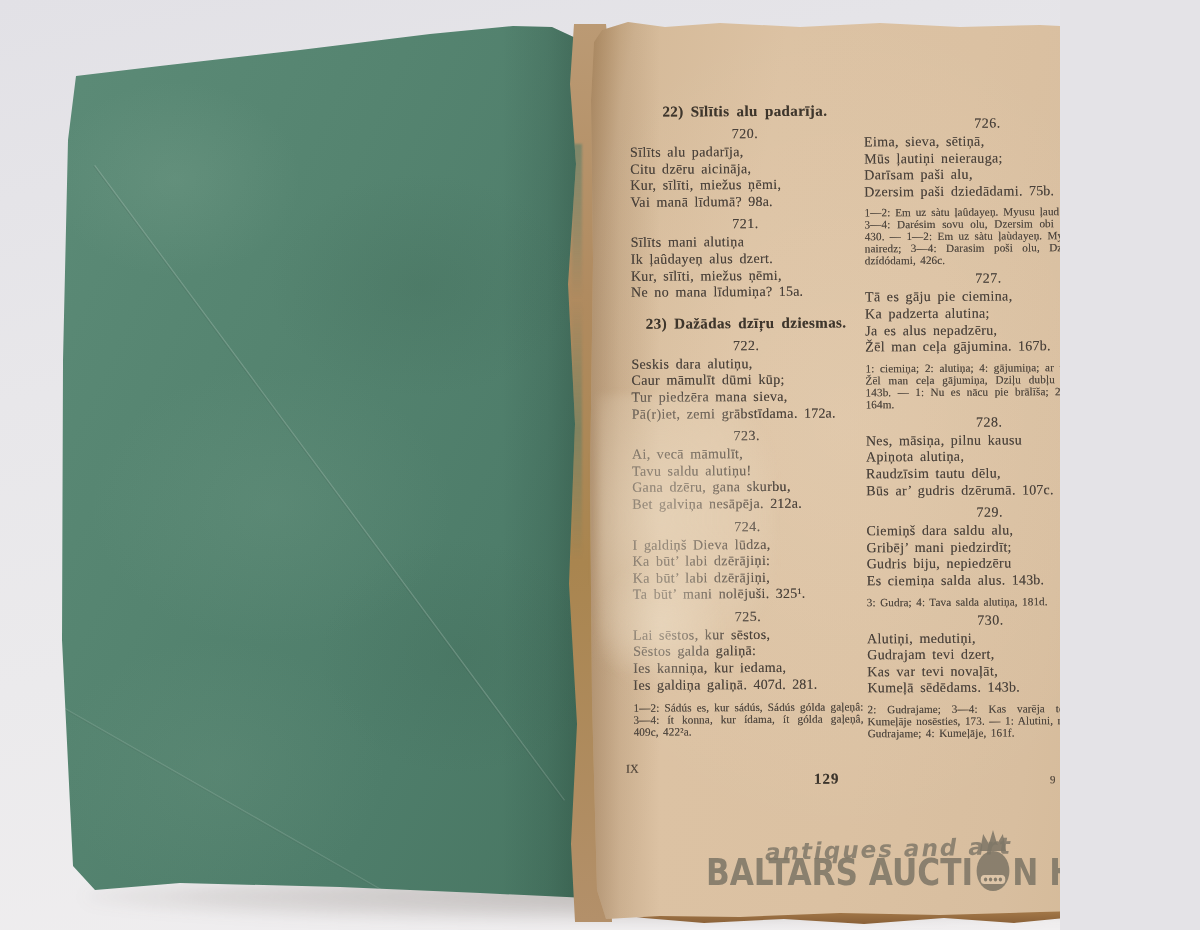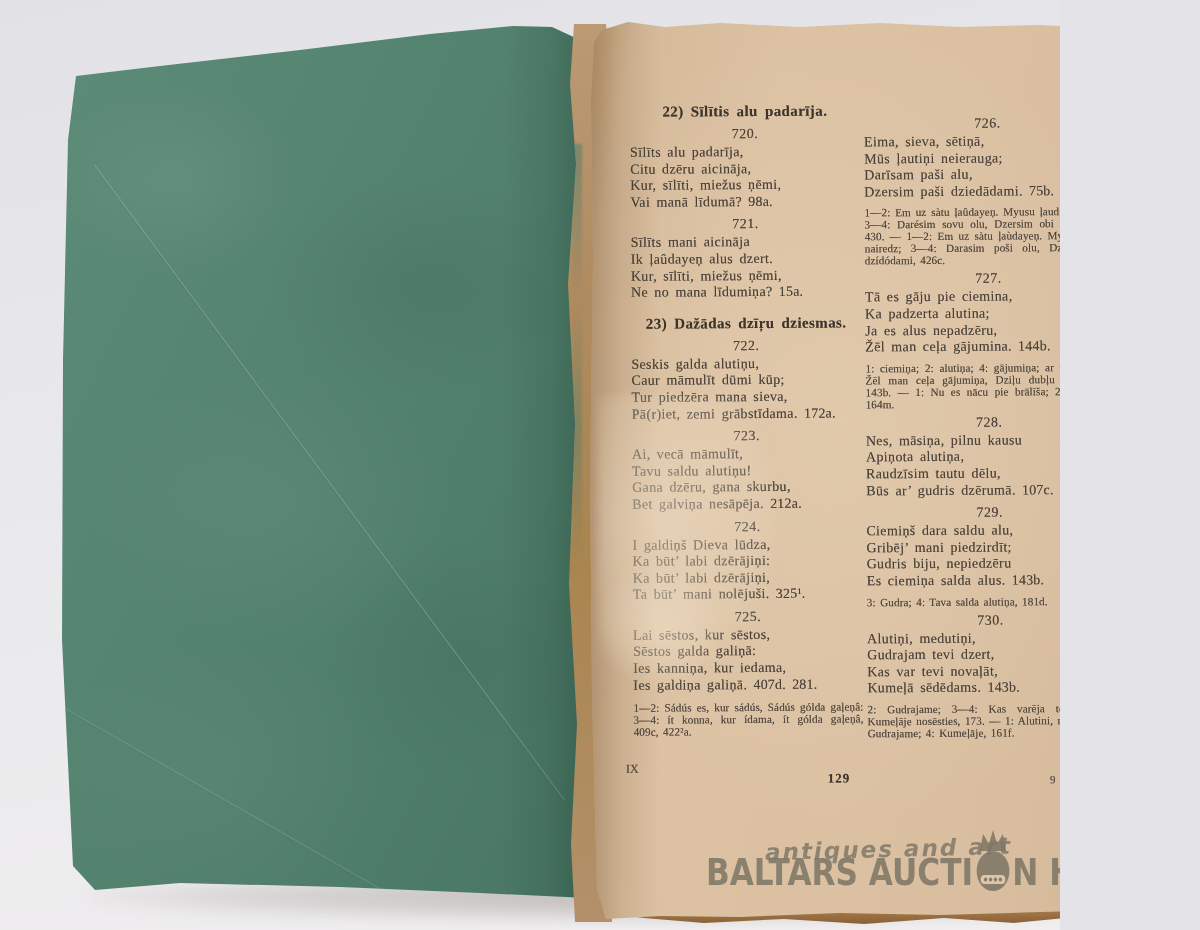--- a/index.html
+++ b/index.html
@@ -75,22 +75,22 @@
   .song{margin-bottom:6px;}
   .song-num{font-size:14px;line-height:16px;text-align:center;letter-spacing:.5px;margin:5px 0 2px;}
   .vline{font-size:14px;line-height:16.6px;letter-spacing:.35px;word-spacing:2.5px;white-space:nowrap;}
   .vref{font-size:14px;letter-spacing:.2px;}
   .footnote{font-size:11.2px;line-height:12px;text-align:justify;letter-spacing:.1px;
     word-spacing:1.5px;margin:6px 0 2px;color:#4c443c;}
   #col-left .footnote{margin-top:8px;}
   .sig{position:absolute;font-size:12px;color:#55493d;}
   .sig-ix{left:624px;top:762px;}
   .sig-9{left:1048px;top:776px;font-size:11px;}
-  .pagenum{position:absolute;left:812px;top:772px;width:50px;text-align:center;
-    font-weight:bold;font-size:13px;letter-spacing:1px;color:#3c352c;}
+  .pagenum{position:absolute;left:812px;top:772px;width:50px;
+    font-weight:bold;font-size:15px;letter-spacing:1px;color:#3c352c;}
   
   .wm-tagline{position:absolute;left:765px;top:836px;font-family:"DejaVu Sans","Liberation Sans",sans-serif;
     font-style:italic;font-weight:bold;font-size:23px;letter-spacing:2px;color:rgba(128,120,104,.85);
     transform:rotate(-1.5deg);}
   .wm-brand{position:absolute;left:706px;top:853px;display:flex;align-items:flex-start;
     font-family:"DejaVu Sans","Liberation Sans",sans-serif;font-weight:bold;font-size:38px;line-height:38px;
     letter-spacing:0;color:rgba(126,118,102,.88);transform:scaleX(.82);transform-origin:0 0;white-space:nowrap;}
   .wm-logo{width:46px;height:64px;margin:-24px 1px 0 1px;flex:none;}
 </style>
 </head>
@@ -118,29 +118,29 @@
         <div class="vheading">22) Sīlītis alu padarīja.</div>
         <div class="song">
           <div class="song-num">720.</div>
           <div class="vline">Sīlīts alu padarīja,</div>
           <div class="vline">Citu dzēru aicināja,</div>
           <div class="vline">Kur, sīlīti, miežus ņēmi,</div>
           <div class="vline">Vai manā līdumā?<span class="vref"> 98a.</span></div>
         </div>
         <div class="song">
           <div class="song-num">721.</div>
-          <div class="vline">Sīlīts mani aicināja</div>
+          <div class="vline">Sīlīts mani alutiņa</div>
           <div class="vline">Ik ļaûdayeņ alus dzert.</div>
           <div class="vline">Kur, sīlīti, miežus ņēmi,</div>
           <div class="vline">Ne no mana līdumiņa?<span class="vref"> 15a.</span></div>
         </div>
         <div class="vheading">23) Dažādas dzīŗu dziesmas.</div>
         <div class="song">
           <div class="song-num">722.</div>
-          <div class="vline">Seskis galda alutiņu,</div>
+          <div class="vline">Seskis dara alutiņu,</div>
           <div class="vline">Caur māmulīt dūmi kūp;</div>
           <div class="vline">Tur piedzēra mana sieva,</div>
           <div class="vline">Pā(r)iet, zemi grābstīdama.<span class="vref"> 172a.</span></div>
         </div>
         <div class="song">
           <div class="song-num">723.</div>
           <div class="vline">Ai, vecā māmulīt,</div>
           <div class="vline">Tavu saldu alutiņu!</div>
           <div class="vline">Gana dzēru, gana skurbu,</div>
           <div class="vline">Bet galviņa nesāpēja.<span class="vref"> 212a.</span></div>
@@ -168,21 +168,21 @@
           <div class="vline">Mūs ļautiņi neierauga;</div>
           <div class="vline">Darīsam paši alu,</div>
           <div class="vline">Dzersim paši dziedādami.<span class="vref"> 75b.</span></div>
         </div>
         <div class="footnote">1—2: Em uz sàtu ļaûdayeņ. Myusu ļaud’s, nairedz: 3—4: Darésim sovu olu, Dzersim obi dzídódami, 430. — 1—2: Em uz sàtu ļaùdayeņ. Myusu ļaud’s nairedz; 3—4: Darasim poši olu, Dzarsim obi dzídódami, 426c.</div>
         <div class="song">
           <div class="song-num">727.</div>
           <div class="vline">Tā es gāju pie ciemina,</div>
           <div class="vline">Ka padzerta alutina;</div>
           <div class="vline">Ja es alus nepadzēru,</div>
-          <div class="vline">Žēl man ceļa gājumina.<span class="vref"> 144b.</span></div>
+          <div class="vline">Žēl man ceļa gājumina.<span class="vref"> 167b.</span></div>
         </div>
         <div class="footnote">1: ciemiņa; 2: alutiņa; 4: gājumiņa; ar turp. 5—6: Žēl man ceļa gājumiņa, Dziļu dubļu bridumiņa, 143b. — 1: Nu es nācu pie brālīša; 2: padzertu, 164m.</div>
         <div class="song">
           <div class="song-num">728.</div>
           <div class="vline">Nes, māsiņa, pilnu kausu</div>
           <div class="vline">Apiņota alutiņa,</div>
           <div class="vline">Raudzīsim tautu dēlu,</div>
           <div class="vline">Būs ar’ gudris dzērumā.<span class="vref"> 107c.</span></div>
         </div>
         <div class="song">

